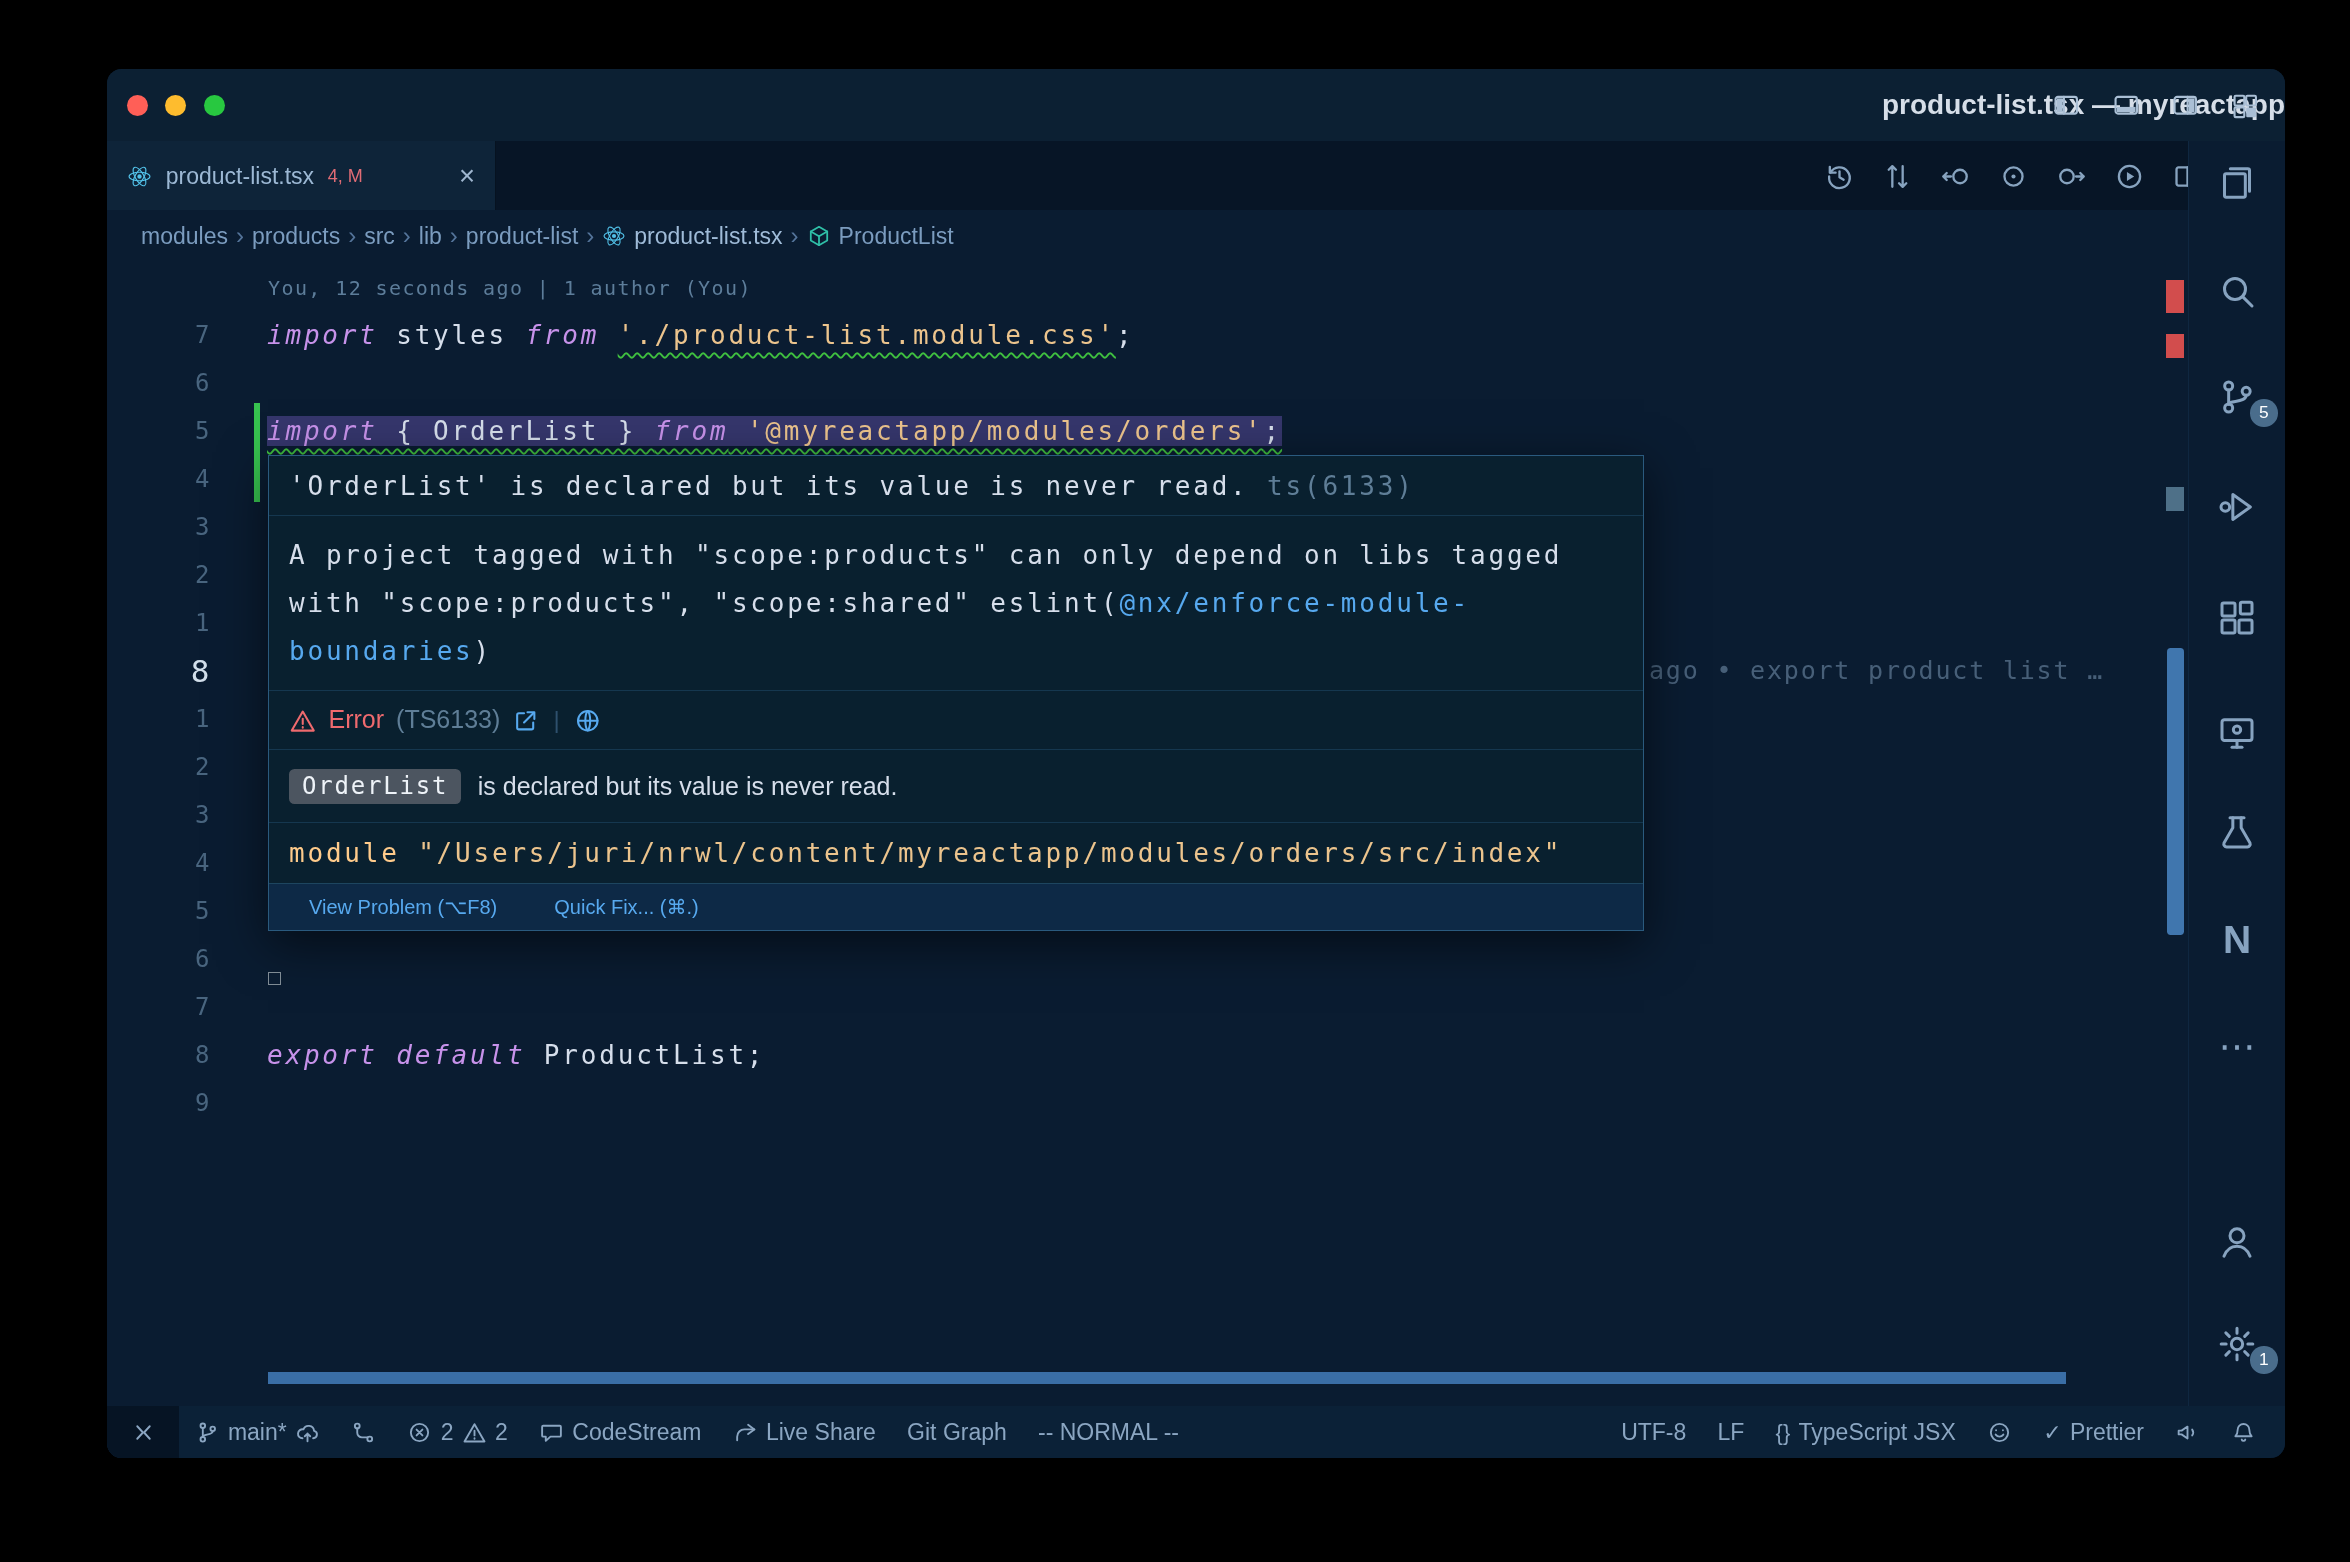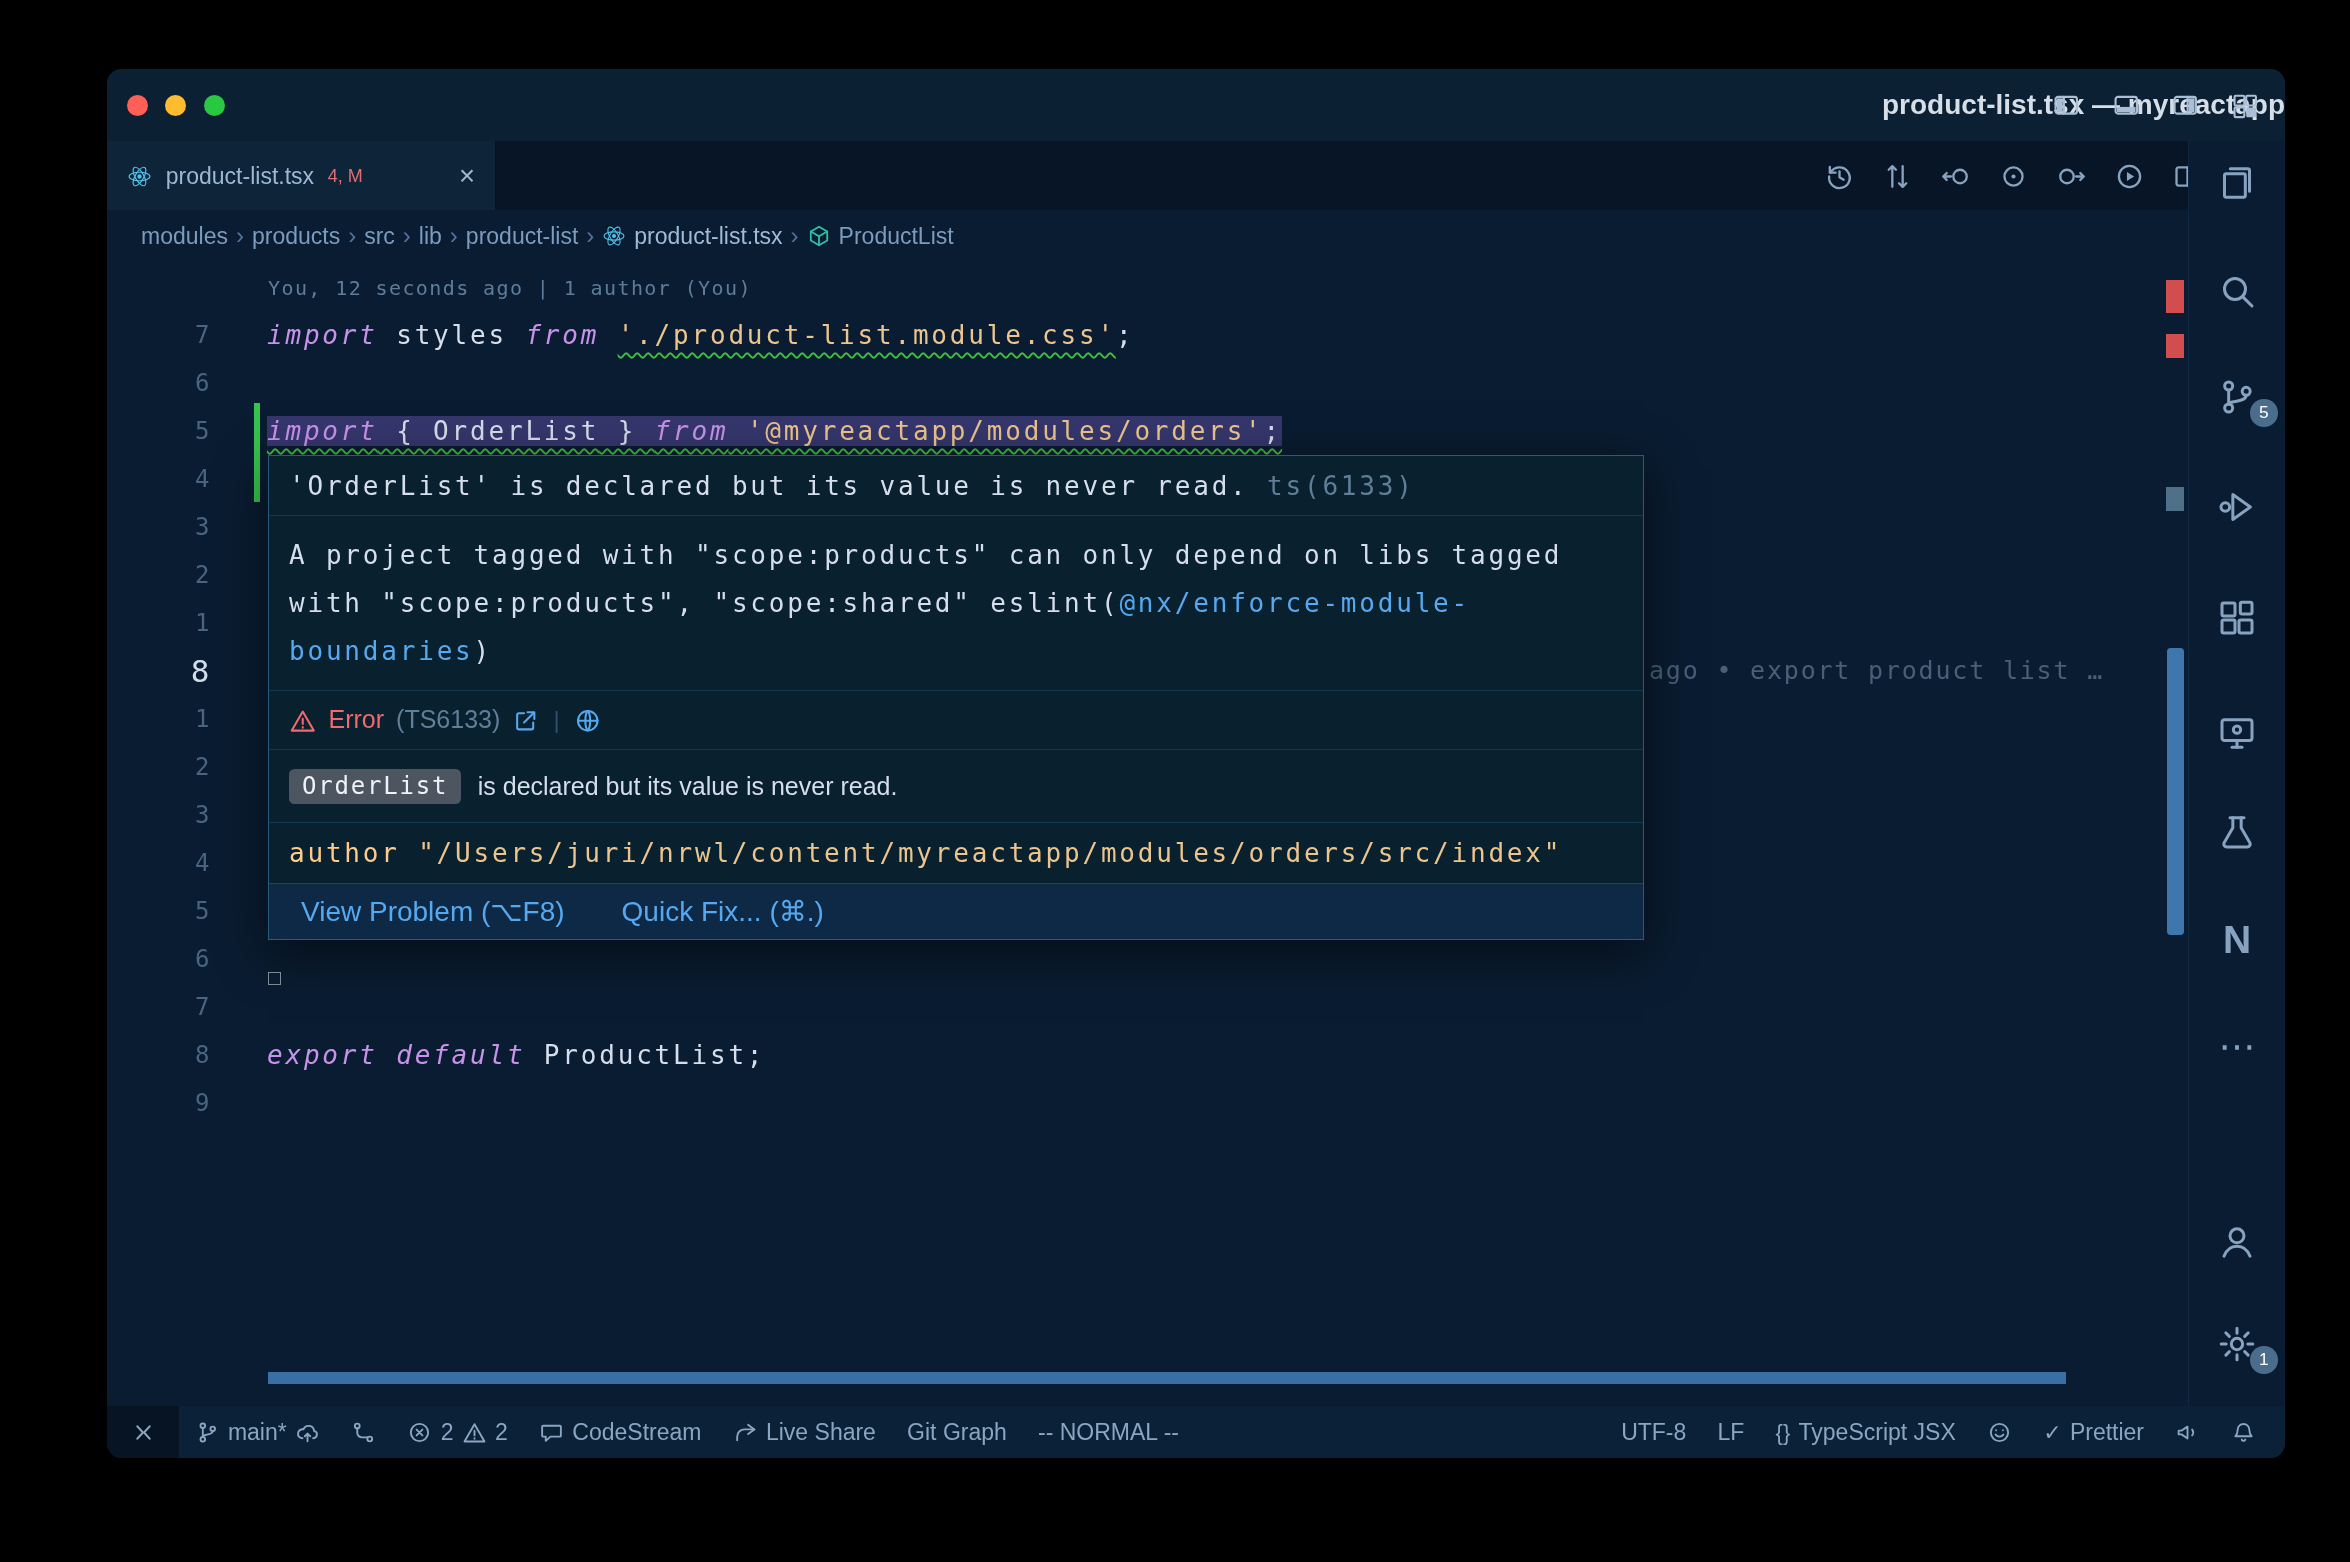--- a/index.html
+++ b/index.html
@@ -73,21 +73,21 @@
   .hv-error .err{color:var(--error-red,#ef6a6e)}
   .hv-error .icon svg{width:27.5px;height:27.5px;display:block}
   .warn-ic{color:var(--error-red,#ef6a6e)}
   .lnk-ic{color:var(--accent-link,#57a9ef)}
   .hv-pipe{color:#2e506d;font-size:24px;margin:0 1.8px}
   .hv-chipline{display:flex;align-items:center;gap:16.5px;padding-top:18.4px;padding-bottom:18.4px}
   .chip{font-family:"DejaVu Sans Mono",monospace;font-size:24px;letter-spacing:1.8px;background:#4c5560;color:#eef3f8;padding:3.7px 13px;border-radius:5.5px}
   .chip-msg{font-size:25px;color:#d6deeb}
   .hv-module .kw-mod{color:#ffcb8b;margin-right:18.4px}
   .hv-module .str{color:var(--string-orange,#ecc48d)}
-  .hv-actions{display:flex;gap:57px;background:#0d2946;border-top:0.9px solid #1d455f;padding:11px 32px;font-size:28px}
+  .hv-actions{display:flex;gap:57px;background:#0d2946;border-top:0.9px solid #1d455f;padding:11px 40px;font-size:20px}
   .hv-act{color:var(--accent-link,#4aa0e8);cursor:pointer}
   .hover-resize{position:absolute;left:161px;top:709px;width:13px;height:13px;border:1.8px solid #7f8b94;background:#0a1c31;z-index:5}
 
   
   .activitybar{position:absolute;right:0;top:72px;width:97px;height:1265px;background:#0a1c31;border-left:0.9px solid #0f2740}
   .ab-slot{position:absolute;left:0;width:100%;height:66px;display:flex;align-items:center;justify-content:center;color:#87a3c0}
   .ab-slot svg{width:40px;height:40px;display:block}
   .ab-slot .glyph{font-size:37px;line-height:1}
   .ab-slot .glyph.nx{font-size:39px;font-weight:700;letter-spacing:0}
   .ab-badge{position:absolute;right:7.3px;top:35px;min-width:27.5px;height:27.5px;border-radius:13.8px;background:#4a6d8c;color:#fff;font-size:17.4px;display:flex;align-items:center;justify-content:center;padding:0 5.5px;font-family:"Liberation Sans",sans-serif}
@@ -303,21 +303,21 @@
                 <path d="M3.5 12h17"></path>
                 <path d="M12 3.5c2.8 2.7 2.8 14.3 0 17-2.8-2.7-2.8-14.3 0-17z"></path>
               </svg>
             </span>
         </div>
         <div class="hv-row hv-chipline">
           <span class="chip">OrderList</span>
           <span class="chip-msg">is declared but its value is never read.</span>
         </div>
         <div class="hv-row hv-mono hv-module">
-          <span class="kw-mod">author</span><span class="str">"/Users/juri/nrwl/content/myreactapp/modules/orders/src/index"</span>
+          <span class="kw-mod">module</span><span class="str">"/Users/juri/nrwl/content/myreactapp/modules/orders/src/index"</span>
         </div>
         <div class="hv-actions">
           <span class="hv-act">View Problem (⌥F8)</span>
           <span class="hv-act">Quick Fix... (⌘.)</span>
         </div>
       </div>
       <div class="hover-resize"></div>
     </div>
 
     <div class="activitybar">

